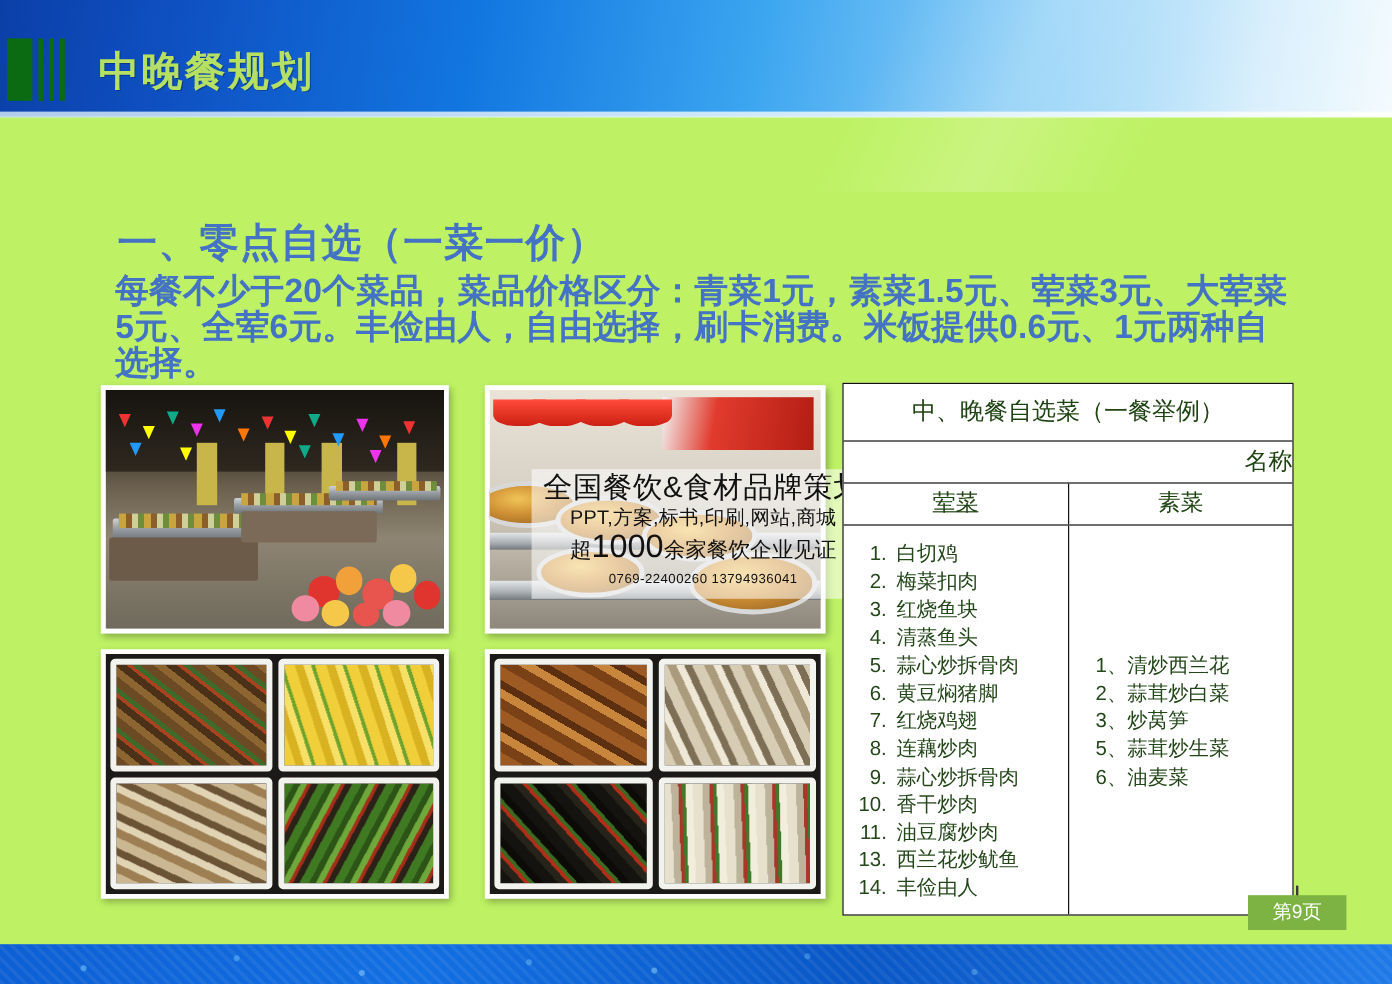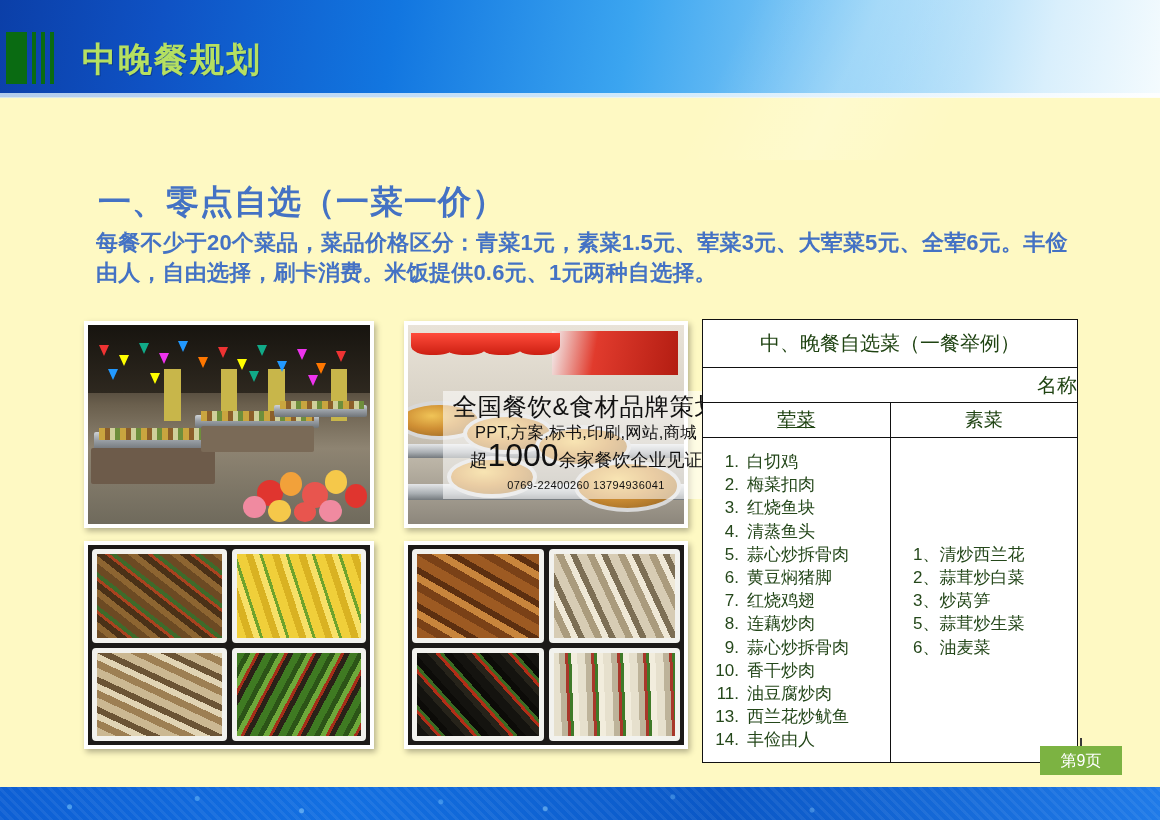--- a/index.html
+++ b/index.html
@@ -8,21 +8,21 @@
     background: #ffffff;
   }
   body {
     font-family: "Liberation Sans", "DejaVu Sans", sans-serif;
   }
   .slide {
     position: relative;
     width: 1160px;
     height: 820px;
     overflow: hidden;
-    background: #fef9c3;
+    background: #bef264;
   }
 
   
   .header {
     position: absolute;
     left: 0; top: 0;
     width: 1160px;
     height: 97px;
     background: linear-gradient(100deg,
         #0b3fa8 0%,
@@ -88,21 +88,21 @@
     font-weight: bold;
     color: #4472c4;
     letter-spacing: 1px;
     white-space: nowrap;
     margin-top: 32px;
   }
   .paragraph {
     position: absolute;
     left: 96px; top: 228px;
     width: 980px;
-    font-size: 22px;
+    font-size: 28px;
     font-weight: bold;
     line-height: 30px;
     color: #4472c4;
     letter-spacing: .2px;
   }
 
   
   .photo {
     position: absolute;
     background: #ffffff;
@@ -157,21 +157,21 @@
     background: rgba(255,255,255,.55);
     color: #111111;
     text-align: center;
     box-sizing: border-box;
     padding-top: 2px;
     pointer-events: none;
   }
   .wm-l1 { font-size: 24.5px; font-weight: normal; line-height: 28px; letter-spacing: .5px; white-space: nowrap; }
   .wm-l2 { font-size: 16.5px; line-height: 22px; letter-spacing: .2px; white-space: nowrap; }
   .wm-l3 { font-size: 18px; line-height: 25px; white-space: nowrap; }
-  .wm-l3 .big { font-size: 32px; font-weight: normal; text-align: right; }
+  .wm-l3 .big { font-size: 27px; font-weight: normal; text-align: right; }
   .wm-l4 { font-size: 11px; line-height: 24px; letter-spacing: .4px; white-space: nowrap; }
 
   
   .menu-table {
     position: absolute;
     left: 702px; top: 319px;
     width: 376px;
     border: 1.5px solid #111111;
     box-sizing: border-box;
     background: #ffffff;

